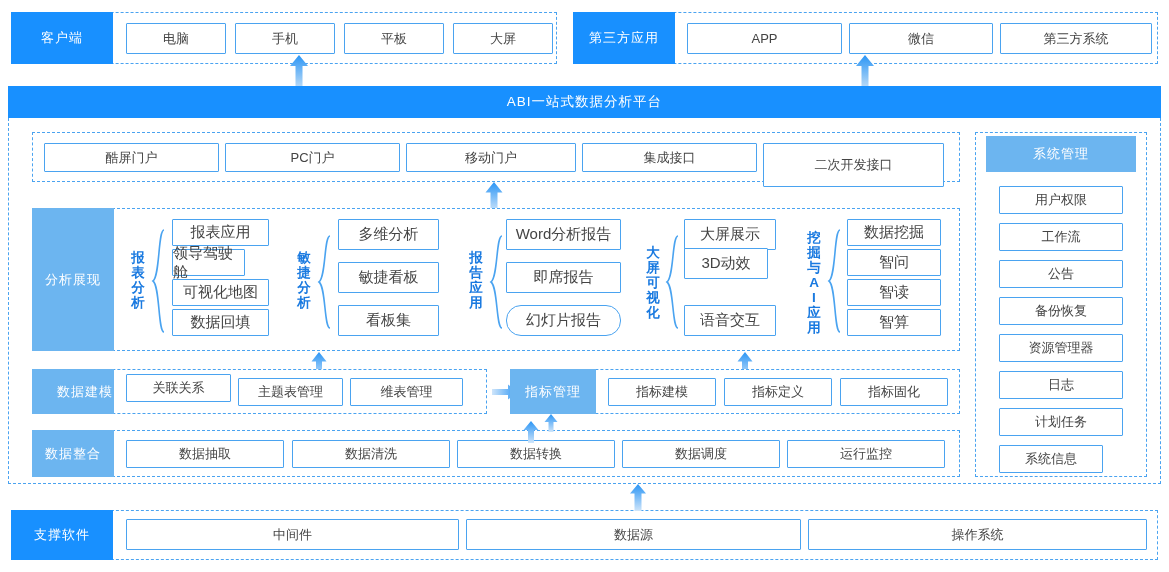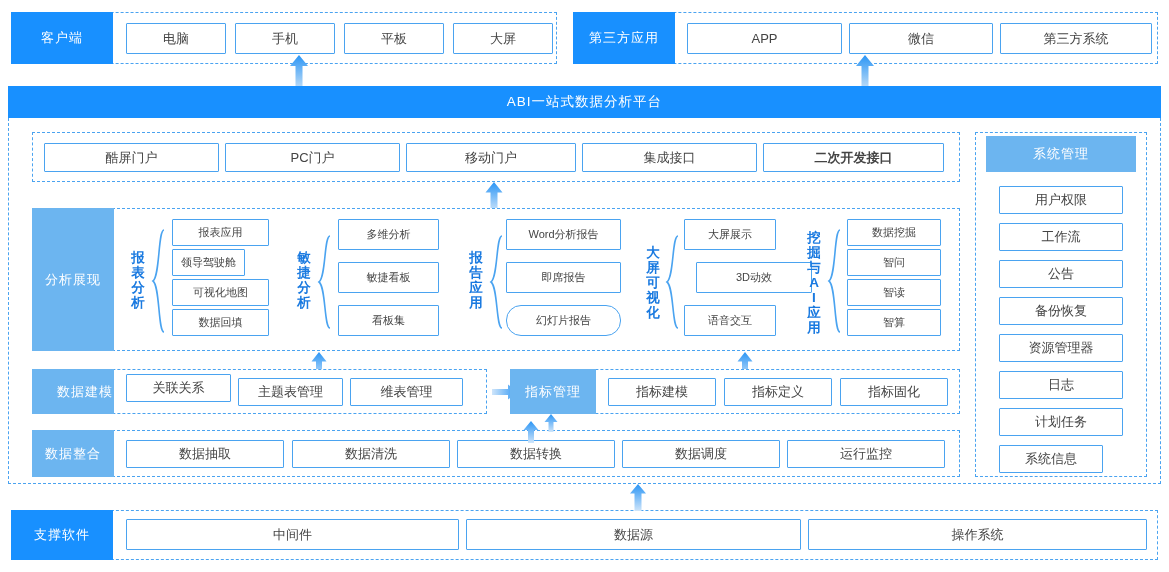--- a/index.html
+++ b/index.html
@@ -35,21 +35,21 @@
   .chip{
     position:absolute;
     box-sizing:border-box;
     border:1px solid #4aa3f0;
     background:#fff;
     display:flex;align-items:center;justify-content:center;
     color:#444;
     font-size:13px;
     border-radius:1px;
   }
-  .chip.small{font-size:11px;}
+  .chip.small{font-size:15px;}
 
   .platform{
     position:absolute;
     background:#1890ff;
     color:#fff;
     display:flex;align-items:center;justify-content:center;
     font-size:13.5px;
     letter-spacing:1px;
   }
 
@@ -124,21 +124,21 @@
 
   <div class="platform" style="left:8px;top:86px;width:1153px;height:32px;">ABI一站式数据分析平台</div>
 
   <div class="dashbox" style="left:8px;top:118px;width:1153px;height:366px;border-top:none;"></div>
 
   <div class="dashbox" style="left:32px;top:132px;width:928px;height:50px;"></div>
   <div class="chip" style="left:44px;top:143px;width:175px;height:29px;">酷屏门户</div>
   <div class="chip" style="left:225px;top:143px;width:175px;height:29px;">PC门户</div>
   <div class="chip" style="left:406px;top:143px;width:170px;height:29px;text-align:right;">移动门户</div>
   <div class="chip" style="left:582px;top:143px;width:175px;height:29px;">集成接口</div>
-  <div class="chip" style="left:763px;top:143px;width:181px;height:29px;font-weight:bold;">二次开发接口</div>
+  <div class="chip" style="left:763px;top:143px;width:181px;height:44px;">二次开发接口</div>
 
   <div class="arrow-up" style="left:484px;top:182px;width:20px;height:30px;">
     <svg width="20" height="30" viewBox="0 0 20 30">
       <defs>
           <linearGradient id="ga3" x1="0" y1="1" x2="0" y2="0">
         <stop offset="0%" stop-color="#cfe5fa"></stop>
             <stop offset="100%" stop-color="#2a95f5"></stop>
       </linearGradient>
         </defs>
       <polygon points="10,0 18.5,10.5 13.5,10.5 13.5,30 6.5,30 6.5,10.5 1.5,10.5" fill="url(#ga3)"></polygon>
@@ -208,21 +208,21 @@
         <span>视</span>
         <span>化</span>
       </span>
   </div>
   <div class="brace" style="left:664px;top:234px;width:16px;height:96px;">
     <svg width="16" height="96" viewBox="0 0 16 96">
       <path d="M14 2 C8 2 10 43 3 48 C10 53 8 94 14 94" fill="none" stroke="#4aa3f0" stroke-width="1.6"></path>
     </svg>
   </div>
   <div class="chip small" style="left:684px;top:219px;width:92px;height:31px;">大屏展示</div>
-  <div class="chip small" style="left:684px;top:262px;width:116px;height:31px;margin-left:12px;">3D动效</div>
+  <div class="chip small" style="left:684px;top:248px;width:84px;height:31px;">3D动效</div>
   <div class="chip small" style="left:684px;top:305px;width:92px;height:31px;">语音交互</div>
 
   <div class="vtitle" style="left:806px;top:225px;height:115px;">
     <span>
         <span>挖</span>
         <span>掘</span>
         <span>与</span>
         <span>A</span>
         <span>I</span>
         <span>应</span>

